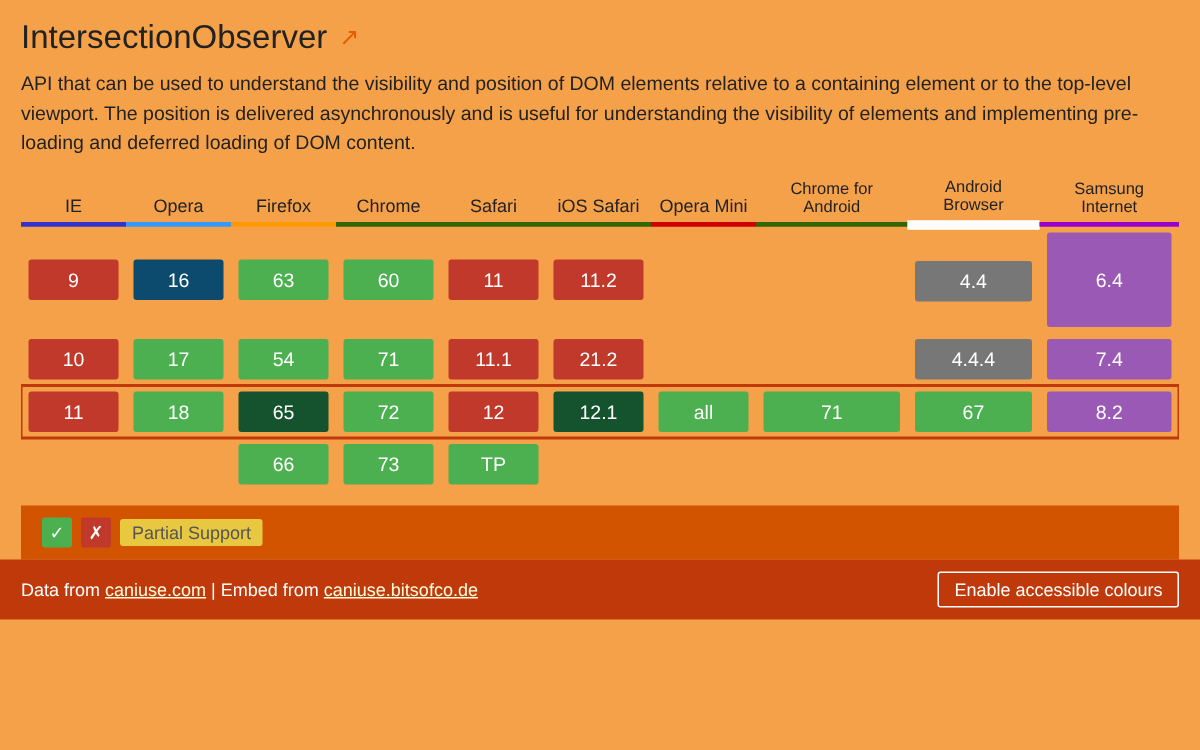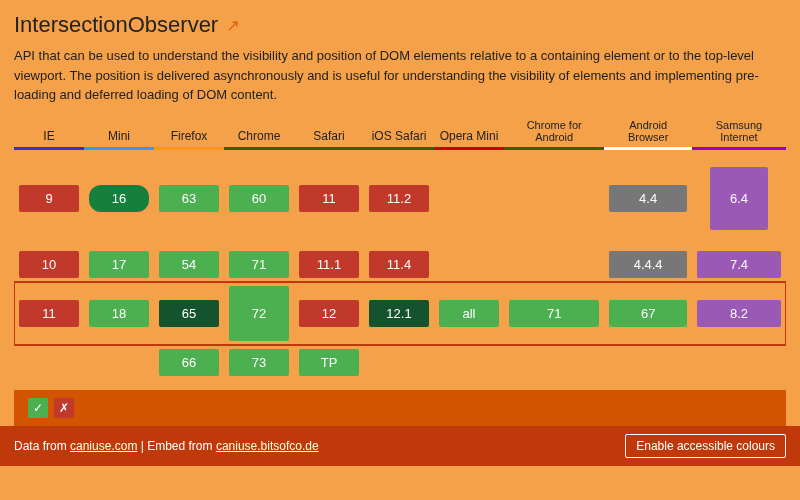--- a/index.html
+++ b/index.html
@@ -155,78 +155,78 @@
     <h1 class="title">IntersectionObserver</h1>
     <span class="external-link-icon">↗</span>
   </div>
   <p class="description">API that can be used to understand the visibility and position of DOM elements relative to a containing element or to the top-level viewport. The position is delivered asynchronously and is useful for understanding the visibility of elements and implementing pre-loading and deferred loading of DOM content.</p>
 
   <div class="table-wrapper">
     <table>
       <thead>
         <tr class="header-row">
           <th class="browser-header ie-col" style="border-bottom: 3px solid #3333cc;">IE</th>
-          <th class="browser-header edge-col" style="border-bottom: 3px solid #3399ff;">Mini</th>
+          <th class="browser-header edge-col" style="border-bottom: 3px solid #3399ff;">Opera</th>
           <th class="browser-header firefox-col" style="border-bottom: 3px solid #ff9900;">Firefox</th>
           <th class="browser-header chrome-col" style="border-bottom: 3px solid #336600;">Chrome</th>
           <th class="browser-header safari-col" style="border-bottom: 3px solid #336600;">Safari</th>
           <th class="browser-header ios-safari-col" style="border-bottom: 3px solid #336600;">iOS Safari</th>
           <th class="browser-header opera-col" style="border-bottom: 3px solid #cc0000;">Opera Mini</th>
           <th class="browser-header chrome-android-col" style="border-bottom: 3px solid #336600; font-size:11px;">Chrome for Android</th>
-          <th class="browser-header android-col" style="border-bottom: 3px solid #ffffff; font-size:11px;">Android Browser</th>
+          <th class="browser-header android-col" style="border-bottom: 6px solid #ffffff; font-size:11px;">Android Browser</th>
           <th class="browser-header samsung-col" style="border-bottom: 3px solid #9900cc; font-size:11px;">Samsung Internet</th>
         </tr>
       </thead>
       <tbody id="compat-tbody">
       <tr>
             <td>
               <span style="background: rgb(192, 57, 43); color: white; padding: 6px 4px; margin: 2px; border-radius: 2px; display: block; min-width: 50px;">9</span>
             </td>
             <td>
-              <span style="background: #15803d; color: white; padding: 6px 4px; margin: 2px; border-radius: 12px; display: block; min-width: 50px;">16</span>
+              <span style="background: #0c4a6e; color: white; padding: 6px 4px; margin: 2px; border-radius: 2px; display: block; min-width: 50px;">16</span>
             </td>
             <td>
               <span style="background: rgb(76, 175, 80); color: white; padding: 6px 4px; margin: 2px; border-radius: 2px; display: block; min-width: 50px;">63</span>
             </td>
             <td>
               <span style="background: rgb(76, 175, 80); color: white; padding: 6px 4px; margin: 2px; border-radius: 2px; display: block; min-width: 50px;">60</span>
             </td>
             <td>
               <span style="background: rgb(192, 57, 43); color: white; padding: 6px 4px; margin: 2px; border-radius: 2px; display: block; min-width: 50px;">11</span>
             </td>
             <td>
               <span style="background: rgb(192, 57, 43); color: white; padding: 6px 4px; margin: 2px; border-radius: 2px; display: block; min-width: 50px;">11.2</span>
             </td>
             <td>&nbsp;</td>
             <td>&nbsp;</td>
             <td>
               <span style="background: rgb(119, 119, 119); color: white; padding: 6px 4px; margin: 2px; border-radius: 2px; display: block; min-width: 50px;">4.4</span>
             </td>
             <td>
-              <span style="background: rgb(155, 89, 182); color: white; padding: 24px 4px; margin: 15px; border-radius: 2px; display: block; min-width: 50px;">6.4</span>
+              <span style="background: rgb(155, 89, 182); color: white; padding: 24px 4px; margin: 2px; border-radius: 2px; display: block; min-width: 50px;">6.4</span>
             </td>
           </tr>
           <tr>
             <td>
               <span style="background: rgb(192, 57, 43); color: white; padding: 6px 4px; margin: 2px; border-radius: 2px; display: block; min-width: 50px;">10</span>
             </td>
             <td>
               <span style="background: rgb(76, 175, 80); color: white; padding: 6px 4px; margin: 2px; border-radius: 2px; display: block; min-width: 50px;">17</span>
             </td>
             <td>
               <span style="background: rgb(76, 175, 80); color: white; padding: 6px 4px; margin: 2px; border-radius: 2px; display: block; min-width: 50px;">54</span>
             </td>
             <td>
               <span style="background: rgb(76, 175, 80); color: white; padding: 6px 4px; margin: 2px; border-radius: 2px; display: block; min-width: 50px;">71</span>
             </td>
             <td>
               <span style="background: rgb(192, 57, 43); color: white; padding: 6px 4px; margin: 2px; border-radius: 2px; display: block; min-width: 50px;">11.1</span>
             </td>
             <td>
-              <span style="background: rgb(192, 57, 43); color: white; padding: 6px 4px; margin: 2px; border-radius: 2px; display: block; min-width: 50px;">11.4</span>
+              <span style="background: rgb(192, 57, 43); color: white; padding: 6px 4px; margin: 2px; border-radius: 2px; display: block; min-width: 50px;">21.2</span>
             </td>
             <td>&nbsp;</td>
             <td>&nbsp;</td>
             <td>
               <span style="background: rgb(119, 119, 119); color: white; padding: 6px 4px; margin: 2px; border-radius: 2px; display: block; min-width: 50px;">4.4.4</span>
             </td>
             <td>
               <span style="background: rgb(155, 89, 182); color: white; padding: 6px 4px; margin: 2px; border-radius: 2px; display: block; min-width: 50px;">7.4</span>
             </td>
           </tr>
@@ -234,21 +234,21 @@
             <td>
               <span style="background: rgb(192, 57, 43); color: white; padding: 6px 4px; margin: 2px; border-radius: 2px; display: block; min-width: 50px;">11</span>
             </td>
             <td>
               <span style="background: rgb(76, 175, 80); color: white; padding: 6px 4px; margin: 2px; border-radius: 2px; display: block; min-width: 50px;">18</span>
             </td>
             <td>
               <span style="background: #14532d; color: white; padding: 6px 19px; margin: 2px; border-radius: 2px; display: block; min-width: 50px;">65</span>
             </td>
             <td>
-              <span style="background: rgb(76, 175, 80); color: white; padding: 20px 4px; margin: 2px; border-radius: 2px; display: block; min-width: 50px;">72</span>
+              <span style="background: rgb(76, 175, 80); color: white; padding: 6px 4px; margin: 2px; border-radius: 2px; display: block; min-width: 50px;">72</span>
             </td>
             <td>
               <span style="background: rgb(192, 57, 43); color: white; padding: 6px 4px; margin: 2px; border-radius: 2px; display: block; min-width: 50px;">12</span>
             </td>
             <td>
               <span style="background: #14532d; color: white; padding: 6px 4px; margin: 2px; border-radius: 2px; display: block; min-width: 50px;">12.1</span>
             </td>
             <td>
               <span style="background: rgb(76, 175, 80); color: white; padding: 6px 4px; margin: 2px; border-radius: 2px; display: block; min-width: 50px;">all</span>
             </td>
@@ -281,20 +281,21 @@
             <td>&nbsp;</td>
           </tr>
         </tbody>
     </table>
   </div>
 
   <div class="bottom-bar">
     <div class="legend">
       <span class="legend-check">✓</span>
       <span class="legend-cross">✗</span>
+      <span class="legend-partial">Partial Support</span>
     </div>
   </div>
 </div>
 
 <div class="footer-bar">
   <div class="footer-text">
     Data from <a href="#">caniuse.com</a> | Embed from <a href="#">caniuse.bitsofco.de</a>
   </div>
   <button class="accessible-btn">Enable accessible colours</button>
 </div>

